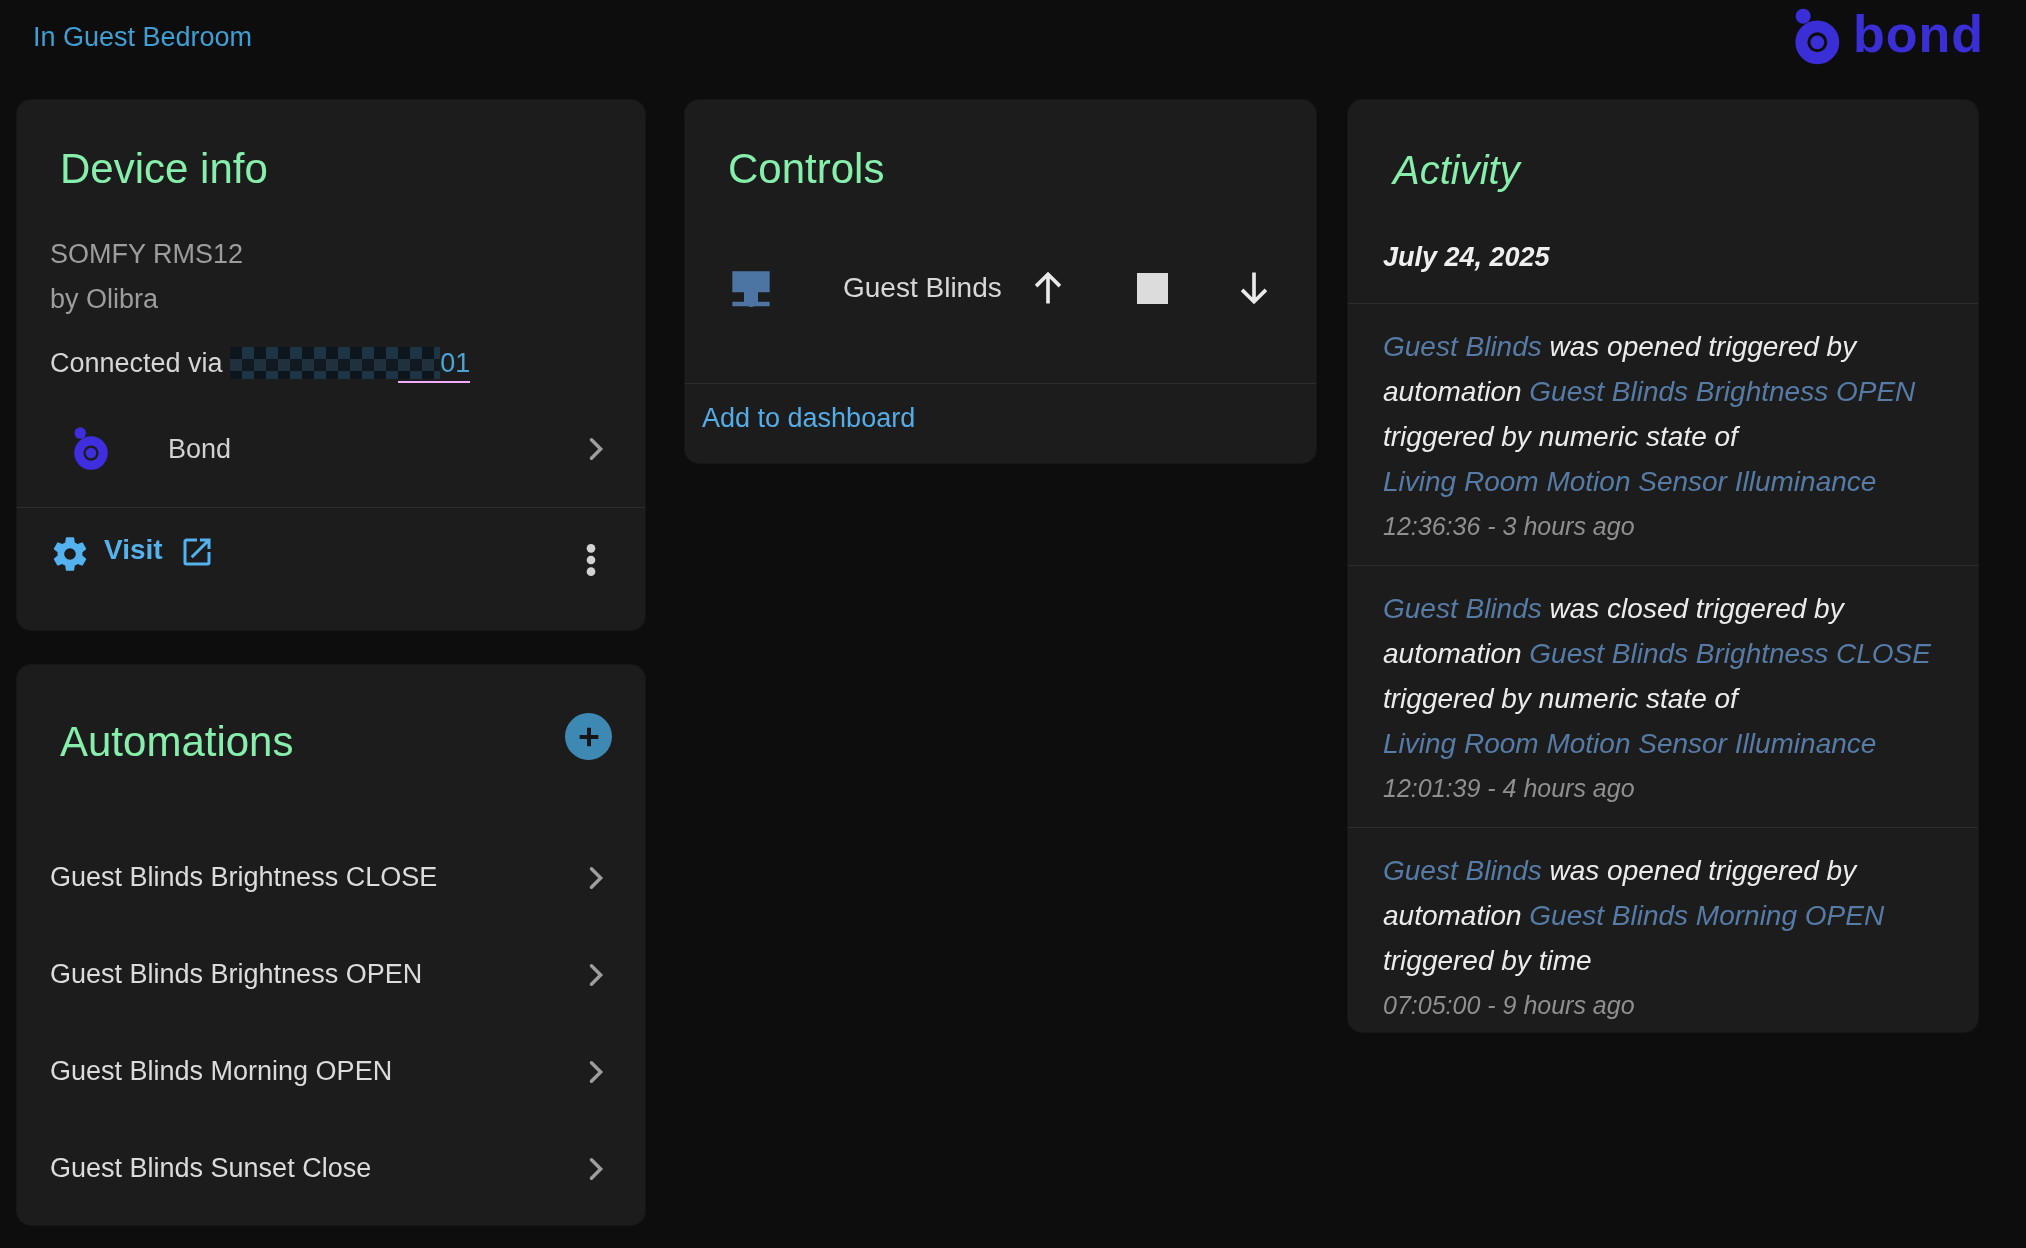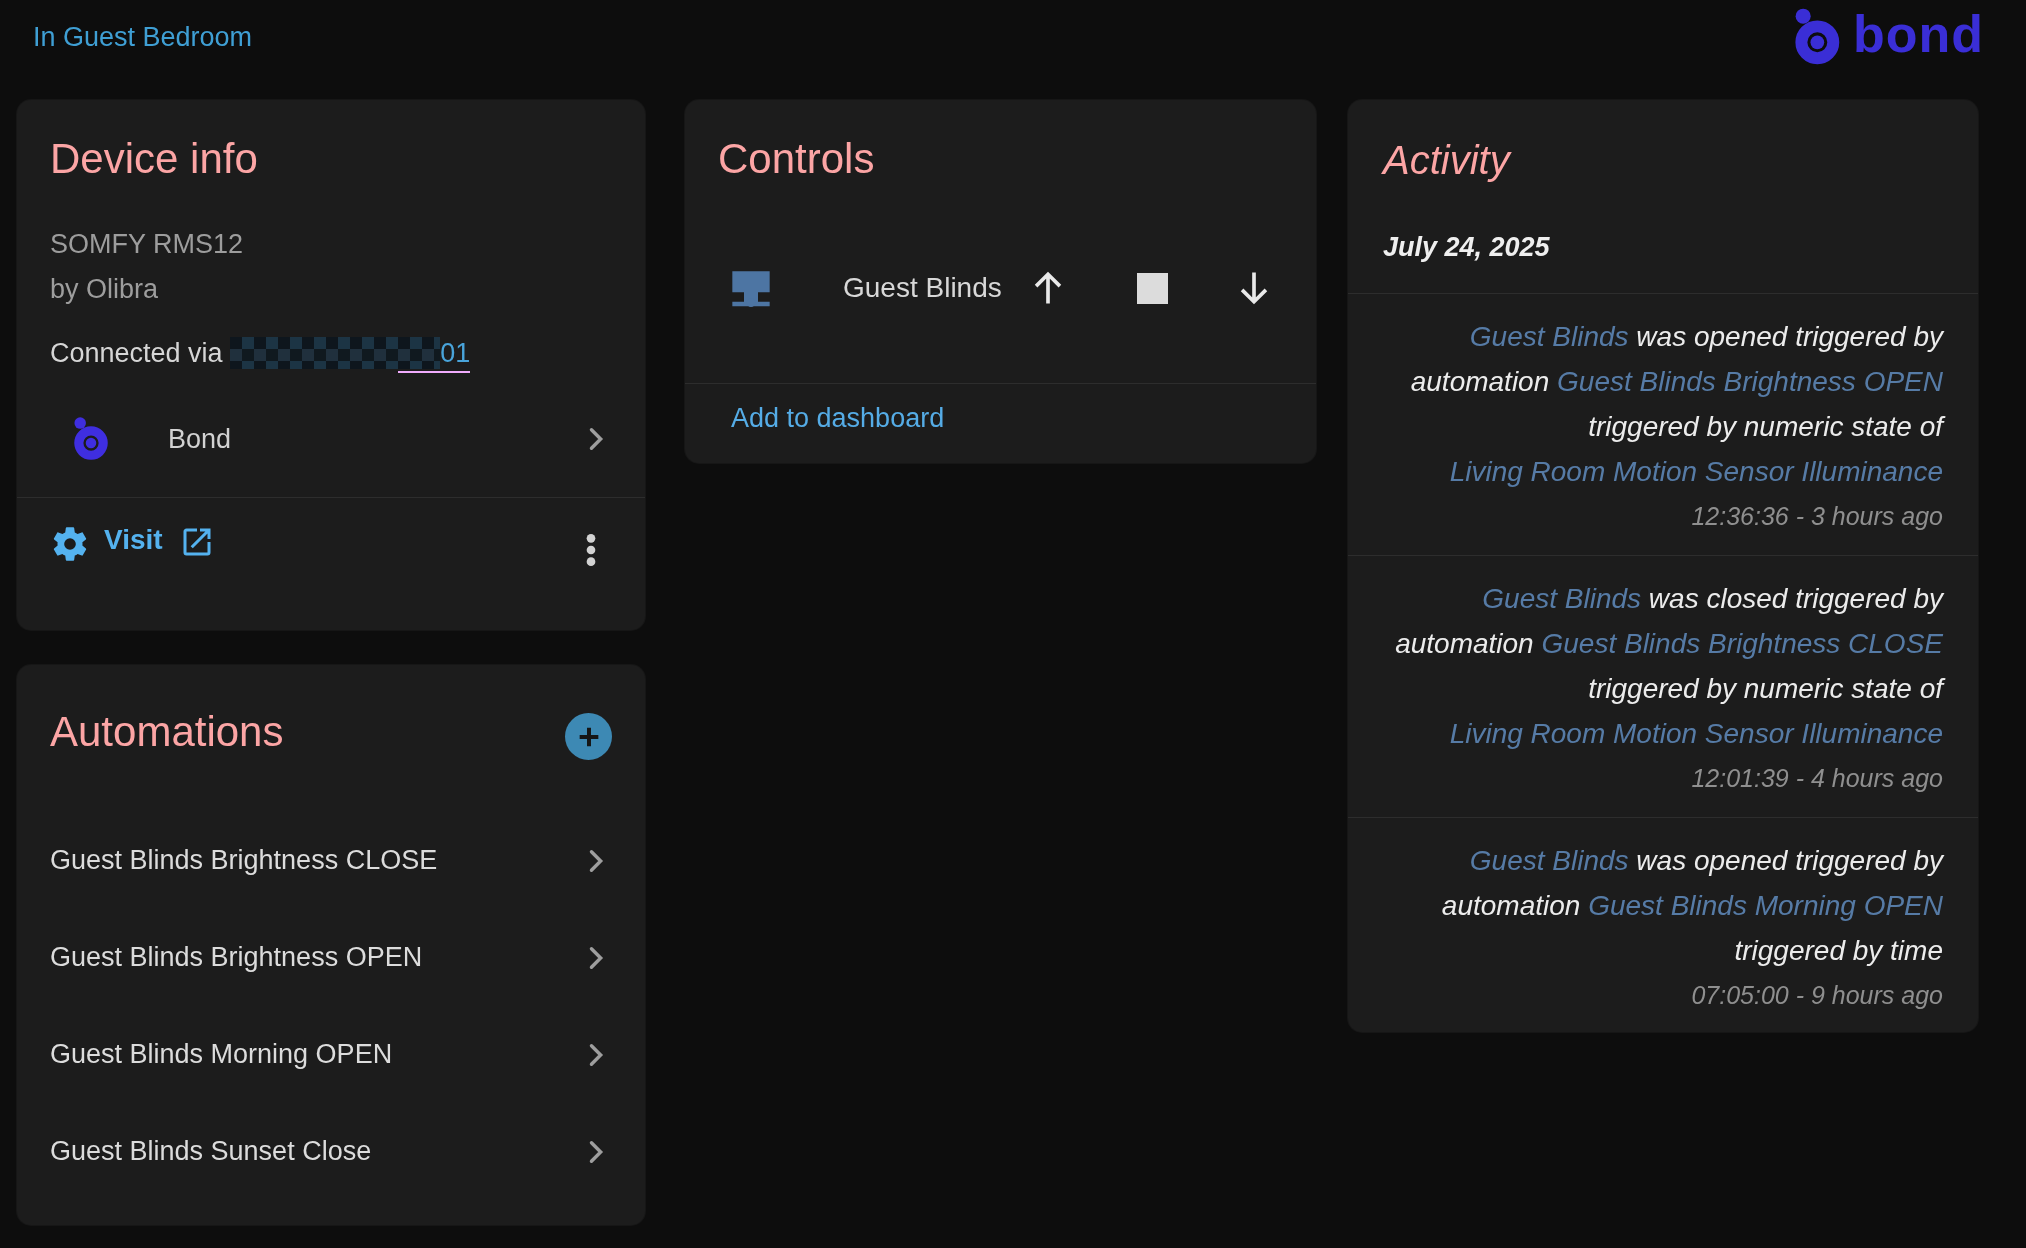--- a/index.html
+++ b/index.html
@@ -19,21 +19,21 @@
   
   .card{
     position:absolute;background:#1c1c1c;border-radius:14px;
     box-shadow:0 0 0 1px rgba(255,255,255,0.04);
   }
   .card-device{left:17px;top:100px;width:628px;height:530px;}
   .card-controls{left:685px;top:100px;width:631px;height:363px;}
   .card-automations{left:17px;top:665px;width:628px;height:560px;}
   .card-activity{left:1348px;top:100px;width:630px;height:932px;}
   .card h1{
-    margin:0;font-weight:400;color:#fca5a5;font-size:42px;line-height:1.2;
+    margin:10px;font-weight:400;color:#86efac;font-size:42px;line-height:1.2;
   }
   .divider{height:1px;background:#2d2d2d;}
   
   .card-device .inner{padding:34px 33px 0;}
   .model{margin-top:38px;font-size:27px;color:#9d9d9d;line-height:1.65;}
   .connected{margin-top:26px;font-size:27px;color:#d6d6d6;white-space:nowrap;}
   .censor,.censor-b{
     display:inline-block;height:32px;vertical-align:-7px;
     background-color:#131d26;
     background-image:
@@ -60,39 +60,39 @@
   .control-row{position:absolute;left:33px;right:33px;top:150px;height:80px;}
   .shutter-icon{position:absolute;left:5px;top:12px;}
   .control-name{position:absolute;left:125px;top:22px;font-size:28px;color:#d8d8d8;}
   .btn{position:absolute;top:8px;width:60px;height:60px;display:flex;align-items:center;justify-content:center;background:none;border:none;cursor:pointer;padding:0;}
   .btn-up{left:300px;}
   .btn-stop{left:404px;}
   .btn-down{left:506px;}
   .stop-square{width:31px;height:31px;background:#dcdcdc;}
   .controls-divider{position:absolute;left:0;right:0;top:283px;}
   .add-dash{
-    position:absolute;left:46px;top:303px;font-size:27px;font-weight:500;
+    position:absolute;left:17px;top:303px;font-size:27px;font-weight:500;
     color:#55ace6;cursor:pointer;text-decoration:none;
   }
   
   .card-automations .inner{padding:42px 33px 0;}
   .auto-head{display:flex;align-items:flex-start;}
   .auto-head h1{flex:1;}
   .plus-btn{
     width:47px;height:47px;border-radius:50%;background:#3d89b4;border:none;cursor:pointer;
     display:flex;align-items:center;justify-content:center;margin-top:6px;
   }
   .auto-list{margin-top:52px;}
   .auto-row{display:flex;align-items:center;height:97px;cursor:pointer;}
   .auto-label{flex:1;font-size:27px;color:#dcdcdc;}
   
   .card-activity .inner{padding:36px 35px 0;font-style:italic;}
   .activity-date{margin-top:48px;font-size:27px;font-weight:700;color:#efefef;}
   .date-divider{margin:30px -35px 0;}
-  .entry{padding:20px 0 24px;text-align:right;}
+  .entry{padding:20px 0 24px;}
   .entry + .entry{border-top:1px solid #2d2d2d;margin:0 -35px;padding-left:35px;padding-right:35px;}
   .entry-line{font-size:28px;line-height:45px;color:#ececec;}
   .entry-link{color:#567ba6;cursor:pointer;}
   .timestamp{margin-top:8px;font-size:25px;color:#8f8f8f;}
   svg{display:block;}
 </style>
 </head>
 <body>
 
 <div class="page">

